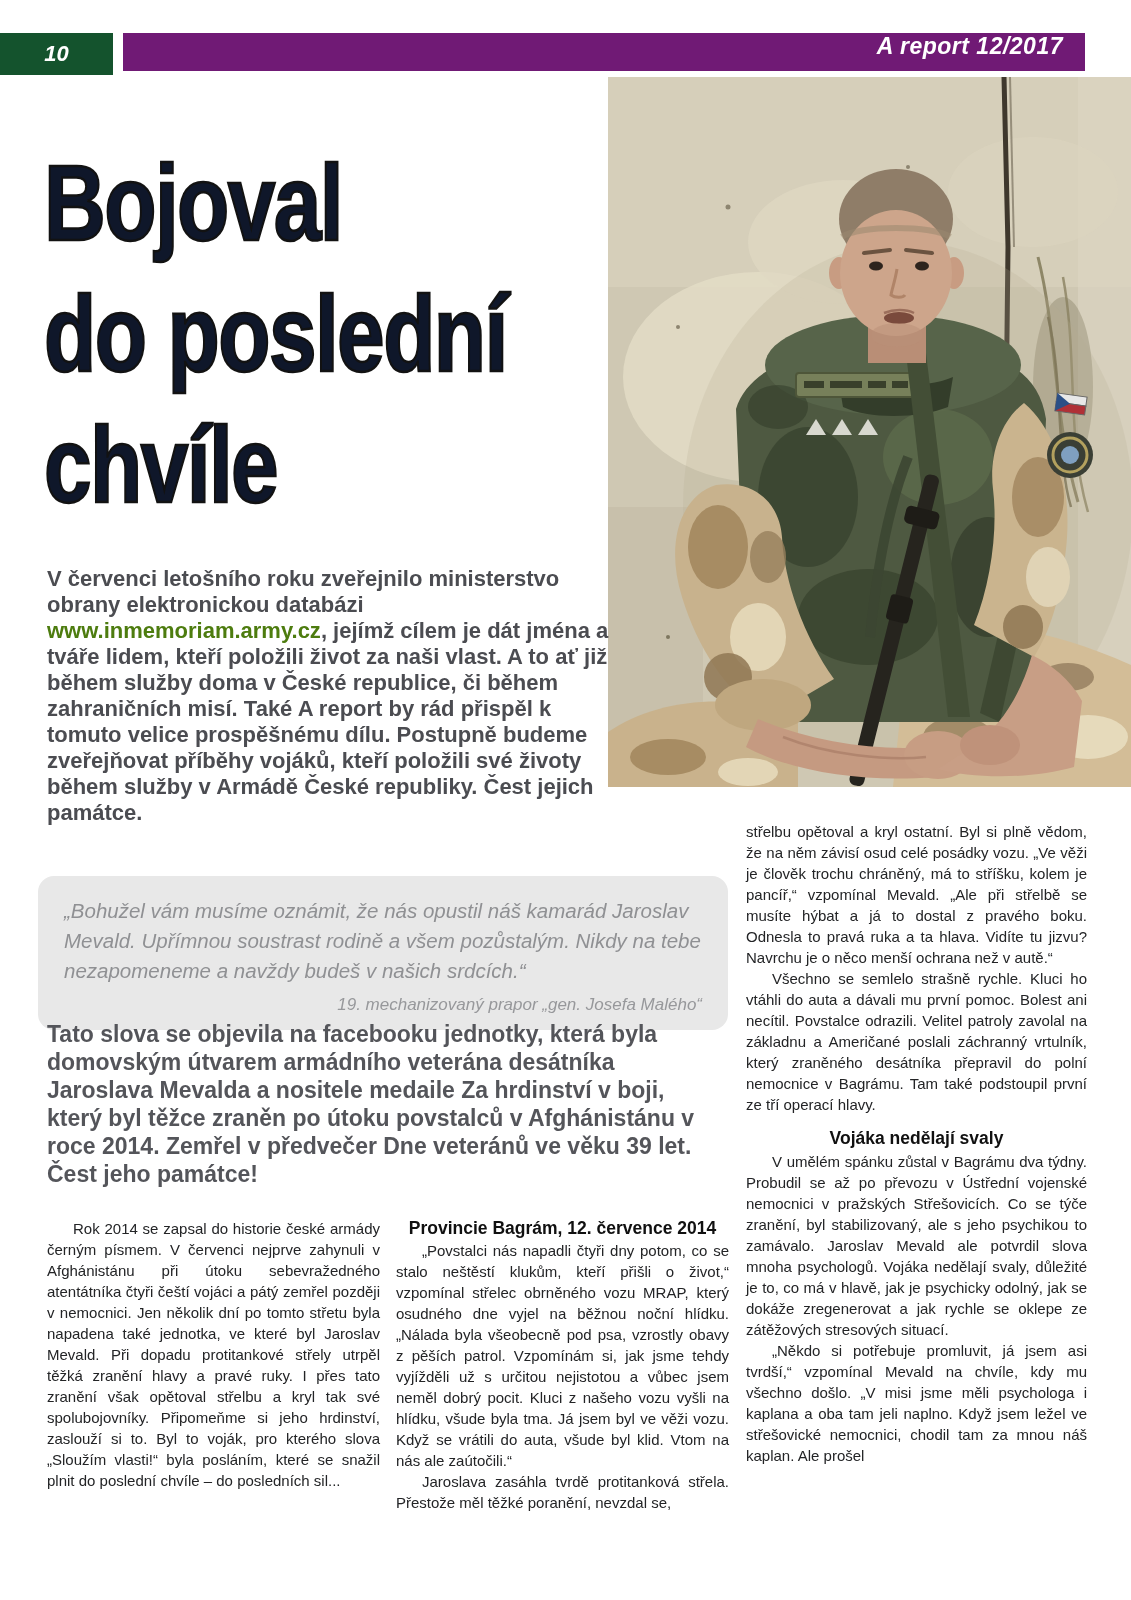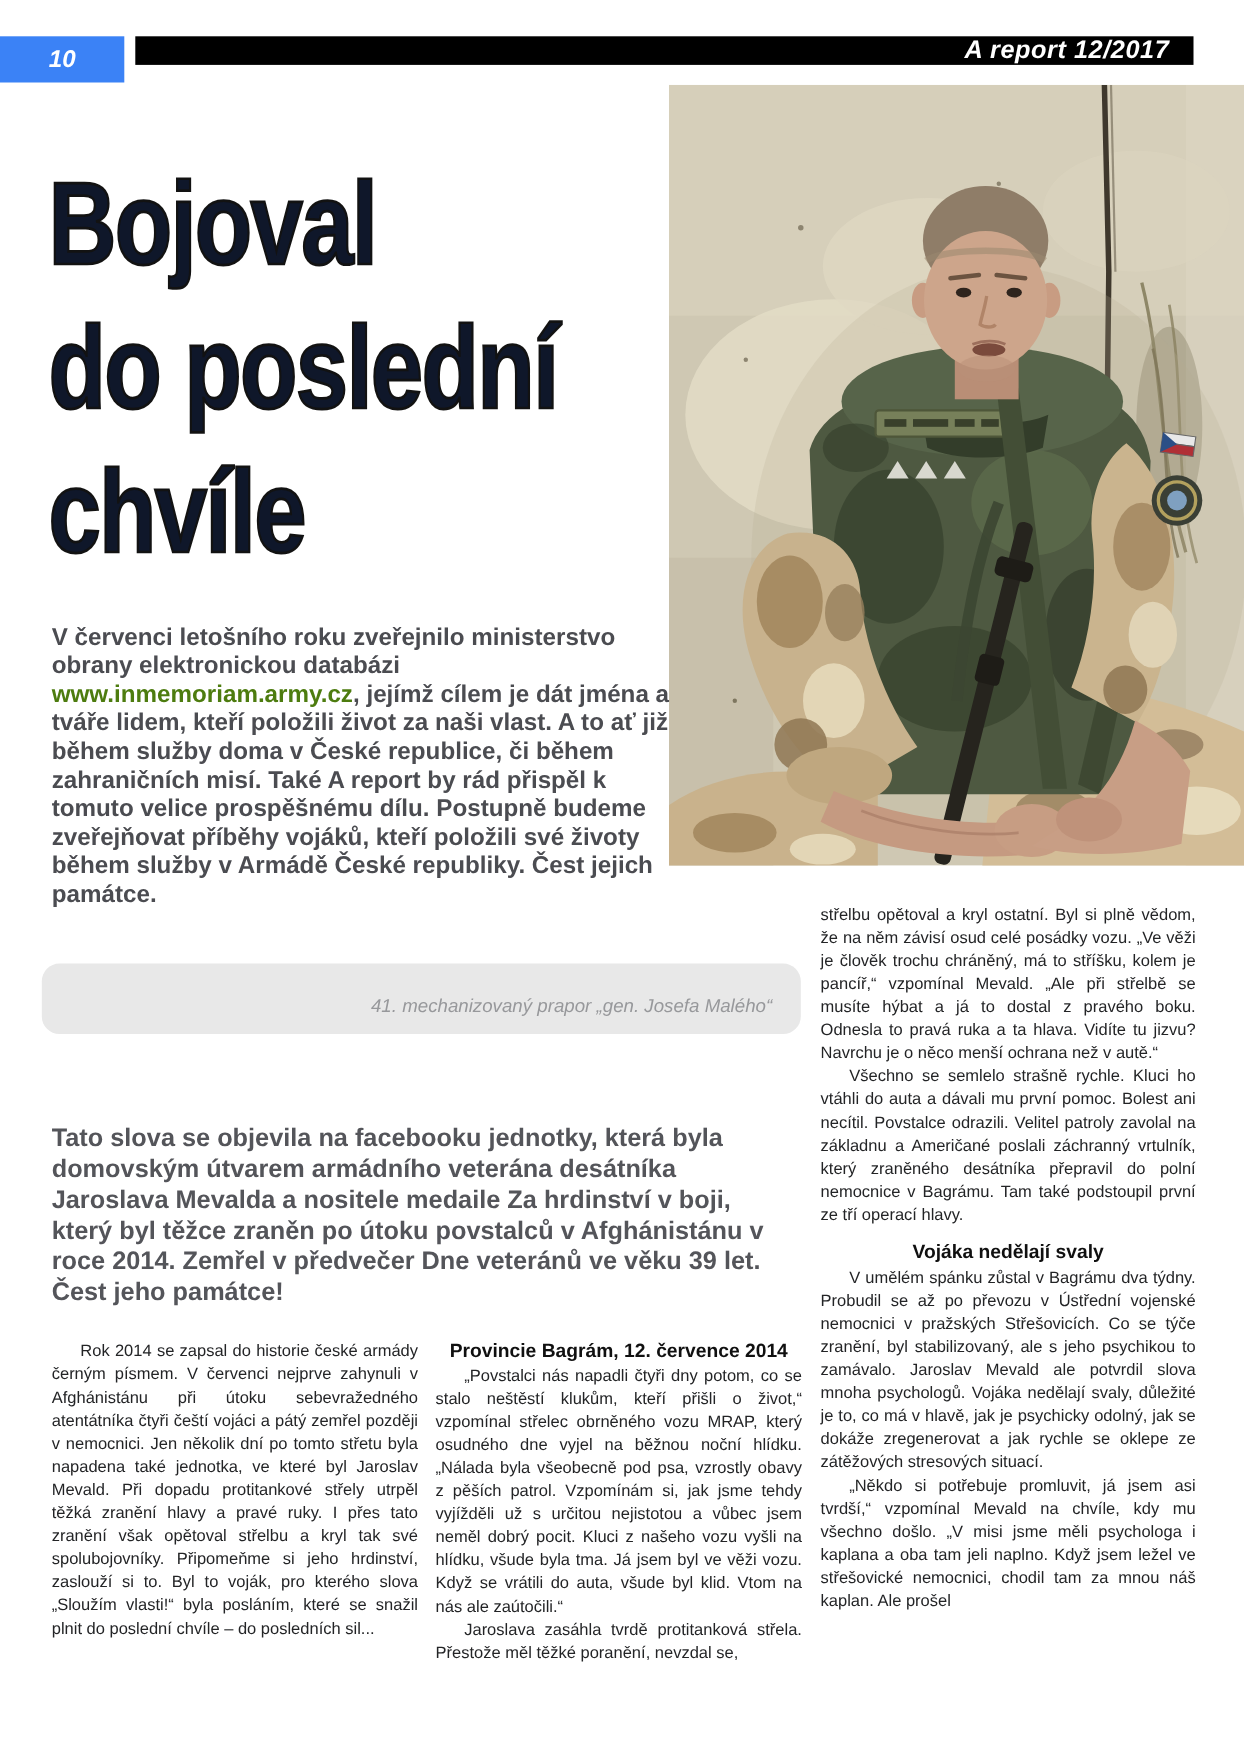--- a/index.html
+++ b/index.html
@@ -1,24 +1,24 @@
 <!DOCTYPE html>
 <html lang="cs"><head>
 <meta charset="utf-8">
 <style>
   html,body{margin:0;padding:0;background:#ffffff;}
   .page{position:relative;width:1131px;height:1600px;background:#ffffff;overflow:hidden;
         font-family:"Liberation Sans","DejaVu Sans",sans-serif;color:#232426;}
 
   
-  .pagenum-bar{position:absolute;left:0;top:33px;width:113px;height:42px;background:#3b82f6;
+  .pagenum-bar{position:absolute;left:0;top:33px;width:113px;height:42px;background:#14532d;
                display:flex;align-items:center;justify-content:center;}
   .pagenum-bar span{color:#fff;font-size:22px;font-weight:bold;font-style:italic;}
-  .issue-bar{position:absolute;left:123px;top:33px;width:962px;height:26px;background:#000000;
-             display:flex;align-items:flex-end;justify-content:flex-end;}
+  .issue-bar{position:absolute;left:123px;top:33px;width:962px;height:38px;background:#701a75;
+             display:flex;align-items:flex-start;justify-content:flex-end;}
   .issue-bar span{color:#fff;font-size:23px;font-weight:bold;font-style:italic;letter-spacing:.5px;padding-right:22px;}
 
   
   .photo{position:absolute;left:608px;top:77px;width:523px;height:710px;overflow:hidden;}
   .photo svg{display:block;}
 
   
   .title{position:absolute;left:44px;top:138px;margin:0;color:#0f172a;font-weight:900;}
   .title .tl{display:block;font-size:107px;line-height:131px;letter-spacing:-2px;
              transform:scaleX(.80);transform-origin:0 50%;-webkit-text-stroke:2.5px #121212;white-space:nowrap;}
@@ -173,21 +173,22 @@
 
   <h1 class="title">
     <span class="tl">Bojoval</span>
     <span class="tl">do poslední</span>
     <span class="tl">chvíle</span>
   </h1>
 
   <div class="lead"><span>V červenci letošního roku zveřejnilo ministerstvo obrany elektronickou databázi </span><span class="url">www.inmemoriam.army.cz</span><span>, jejímž cílem je dát jména a tváře lidem, kteří položili život za naši vlast. A to ať již během služby doma v České republice, či během zahraničních misí. Také A report by rád přispěl k tomuto velice prospěšnému dílu. Postupně budeme zveřejňovat příběhy vojáků, kteří položili své životy během služby v Armádě České republiky. Čest jejich památce.</span></div>
 
   <div class="quotebox">
-    <div class="qattr">41. mechanizovaný prapor „gen. Josefa Malého“</div>
+    <div class="qtext">„Bohužel vám musíme oznámit, že nás opustil náš kamarád Jaroslav Mevald. Upřímnou soustrast rodině a všem pozůstalým. Nikdy na tebe nezapomeneme a navždy budeš v našich srdcích.“</div>
+    <div class="qattr">19. mechanizovaný prapor „gen. Josefa Malého“</div>
   </div>
 
   <div class="intro">Tato slova se objevila na facebooku jednotky, která byla domovským útvarem armádního veterána desátníka Jaroslava Mevalda a nositele medaile Za hrdinství v boji, který byl těžce zraněn po útoku povstalců v Afghánistánu v roce 2014. Zemřel v předvečer Dne veteránů ve věku 39 let. Čest jeho památce!</div>
 
   <div class="bodycol col-left">
     <p>Rok 2014 se zapsal do historie české armády černým písmem. V červenci nejprve zahynuli v Afghánistánu při útoku sebevražedného atentátníka čtyři čeští vojáci a pátý zemřel později v nemocnici. Jen několik dní po tomto střetu byla napadena také jednotka, ve které byl Jaroslav Mevald. Při dopadu protitankové střely utrpěl těžká zranění hlavy a pravé ruky. I přes tato zranění však opětoval střelbu a kryl tak své spolubojovníky. Připomeňme si jeho hrdinství, zaslouží si to. Byl to voják, pro kterého slova „Sloužím vlasti!“ byla posláním, které se snažil plnit do poslední chvíle – do posledních sil...</p>
   </div>
 
   <div class="bodycol col-mid">
     <h2 class="colhead">Provincie Bagrám, 12. července 2014</h2>

